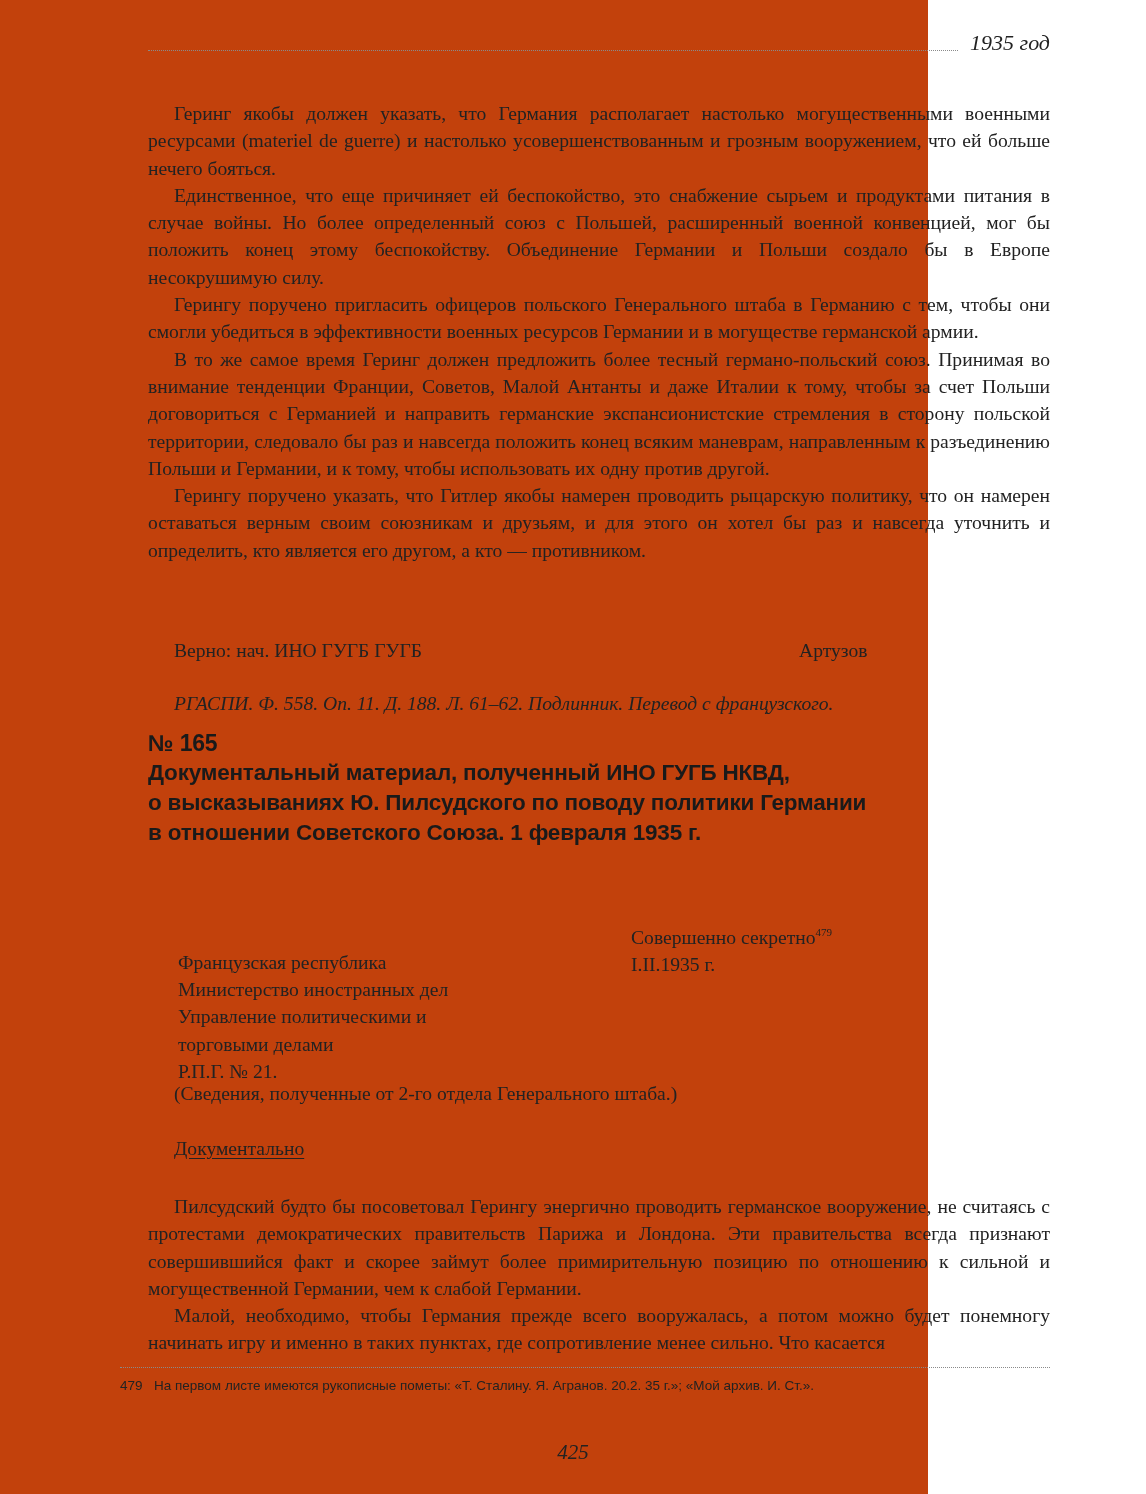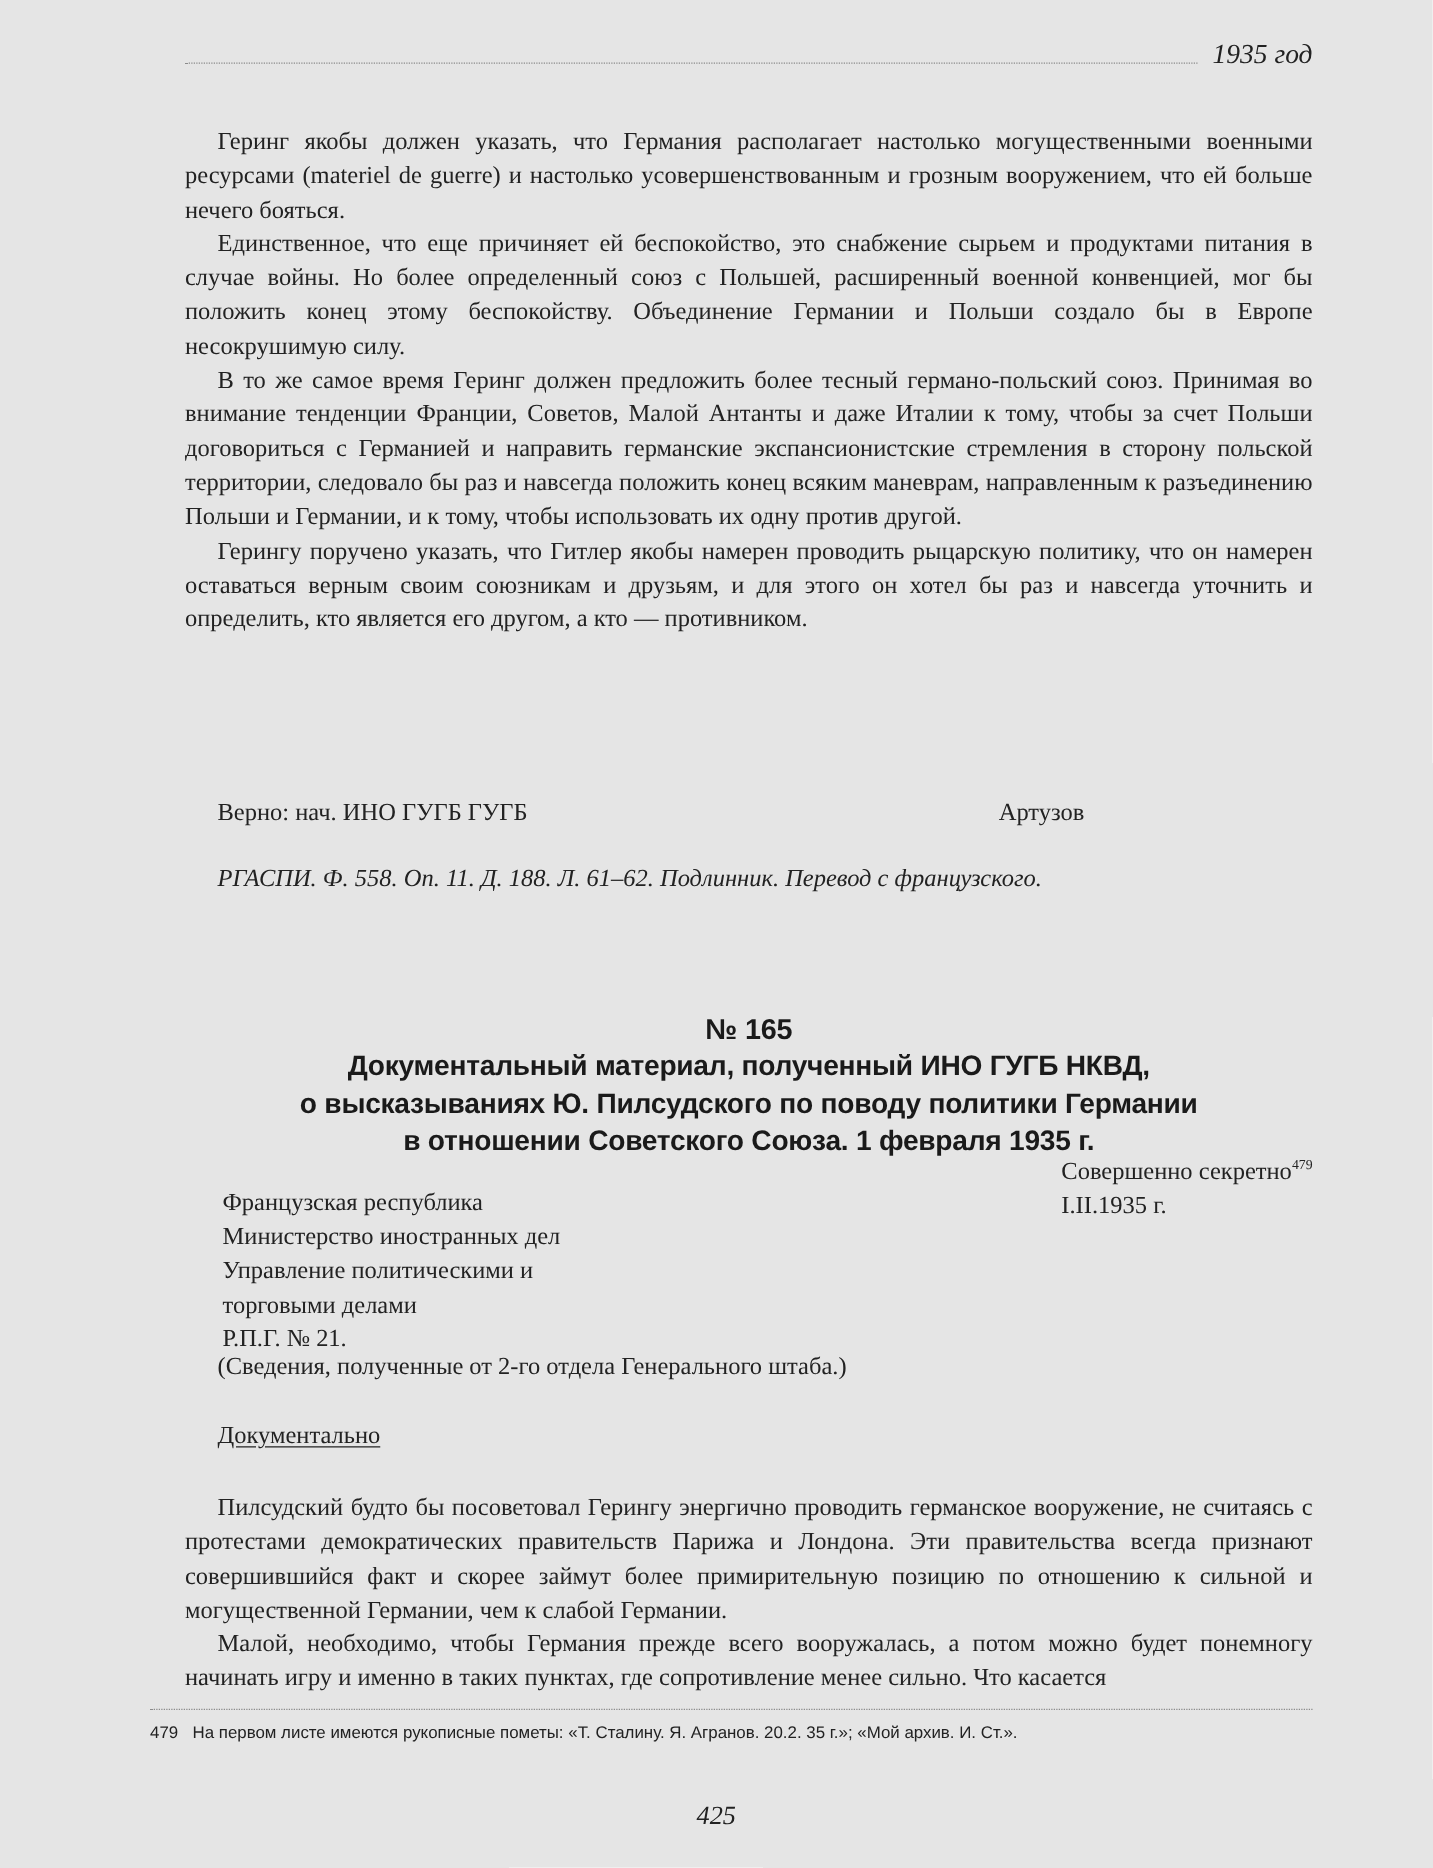--- a/index.html
+++ b/index.html
@@ -1,26 +1,26 @@
 <!DOCTYPE html>
 <html><head>
 <meta charset="utf-8">
 <style>
   html, body { margin: 0; padding: 0; background: #ffffff; }
   body { width: 1146px; height: 1494px; position: relative; overflow: hidden; color: #222; }
-  .page { position: absolute; left: 0; top: 0; width: 1146px; height: 1494px; background: #e5e5e5; }
+  .page { position: absolute; left: 0; top: 0; width: 928px; height: 1494px; background: #c2410c; }
   .running-head { position: absolute; left: 148px; top: 30px; width: 902px; height: 26px; }
   .running-head .rule { position: absolute; left: 0; right: 92px; top: 20px; border-top: 1px dotted #8a8a8a; }
   .running-head .year { position: absolute; right: 0; top: 0; font-family: "Liberation Serif", serif; font-style: italic; font-size: 22px; color: #222; }
   .body-text { position: absolute; left: 148px; width: 902px; font-family: "Liberation Serif", serif; font-size: 19.6px; line-height: 27.3px; color: #222; text-align: justify; }
   .body-text p { margin: 0; text-indent: 26px; }
   .sig { position: absolute; left: 174px; top: 640px; width: 876px; font-family: "Liberation Serif", serif; font-size: 19.6px; color: #222; }
   .sig .right { position: absolute; left: 625px; top: 0; }
   .source { position: absolute; left: 174px; top: 693px; font-family: "Liberation Serif", serif; font-style: italic; font-size: 19.6px; color: #222; }
-  .doc-heading { position: absolute; left: 148px; top: 808px; width: 902px; text-align: center; font-family: "Liberation Sans", sans-serif; font-weight: bold; font-size: 22.5px; line-height: 30px; color: #1a1a1a; letter-spacing: -0.2px; }
+  .doc-heading { position: absolute; left: 148px; top: 728px; width: 902px; text-align: left; font-family: "Liberation Sans", sans-serif; font-weight: bold; font-size: 22.5px; line-height: 30px; color: #1a1a1a; letter-spacing: -0.2px; }
   .doc-heading .num { font-size: 23px; }
   .header-left { position: absolute; left: 178px; top: 924px; font-family: "Liberation Serif", serif; font-size: 19.6px; line-height: 27.2px; color: #222; margin-top: 25px; }
   .header-right { position: absolute; right: 96px; top: 924px; text-align: left; font-family: "Liberation Serif", serif; font-size: 19.6px; line-height: 27.2px; color: #222; }
   .header-right sup { font-size: 11px; vertical-align: super; line-height: 0; }
   .note-line { position: absolute; left: 174px; top: 1083px; font-family: "Liberation Serif", serif; font-size: 19.6px; color: #222; }
   .underline-head { position: absolute; left: 174px; top: 1138px; font-family: "Liberation Serif", serif; font-size: 19.6px; color: #222; text-decoration: underline; text-underline-offset: 3px; }
   .footnote-rule { position: absolute; left: 120px; width: 930px; top: 1367px; border-top: 1px dotted #8a8a8a; }
   .footnote { position: absolute; left: 120px; top: 1378px; font-family: "Liberation Sans", sans-serif; font-size: 13.5px; color: #222; }
   .footnote .fn-num { display: inline-block; width: 34px; }
   .page-number { position: absolute; left: 0; width: 1146px; top: 1440px; text-align: center; font-family: "Liberation Serif", serif; font-style: italic; font-size: 21px; color: #222; }
@@ -31,20 +31,21 @@
 <div class="page">
 
   <div class="running-head">
     <div class="rule"></div>
     <div class="year">1935 год</div>
   </div>
 
   <div class="body-text" style="top:100px;">
     <p>Геринг якобы должен указать, что Германия располагает настолько могущественными военными ресурсами (materiel de guerre) и настолько усовершенствованным и грозным вооружением, что ей больше нечего бояться.</p>
     <p>Единственное, что еще причиняет ей беспокойство, это снабжение сырьем и продуктами питания в случае войны. Но более определенный союз с Польшей, расширенный военной конвенцией, мог бы положить конец этому беспокойству. Объединение Германии и Польши создало бы в Европе несокрушимую силу.</p>
+    <p>Герингу поручено пригласить офицеров польского Генерального штаба в Германию с тем, чтобы они смогли убедиться в эффективности военных ресурсов Германии и в могуществе германской армии.</p>
     <p>В то же самое время Геринг должен предложить более тесный германо-польский союз. Принимая во внимание тенденции Франции, Советов, Малой Антанты и даже Италии к тому, чтобы за счет Польши договориться с Германией и направить германские экспансионистские стремления в сторону польской территории, следовало бы раз и навсегда положить конец всяким маневрам, направленным к разъединению Польши и Германии, и к тому, чтобы использовать их одну против другой.</p>
     <p style="margin-top:0;">Герингу поручено указать, что Гитлер якобы намерен проводить рыцарскую политику, что он намерен оставаться верным своим союзникам и друзьям, и для этого он хотел бы раз и навсегда уточнить и определить, кто является его другом, а кто — противником.</p>
   </div>
 
   <div class="sig">
     <span>Верно: нач. ИНО ГУГБ ГУГБ</span>
     <span class="right">Артузов</span>
   </div>
 
   <div class="source">РГАСПИ. Ф. 558. Оп. 11. Д. 188. Л. 61–62. Подлинник. Перевод с французского.</div>

